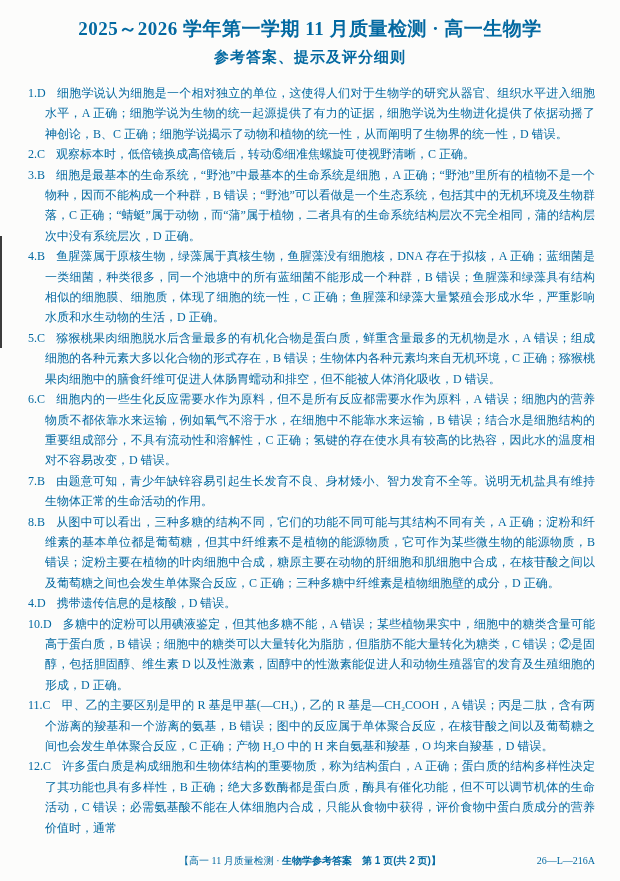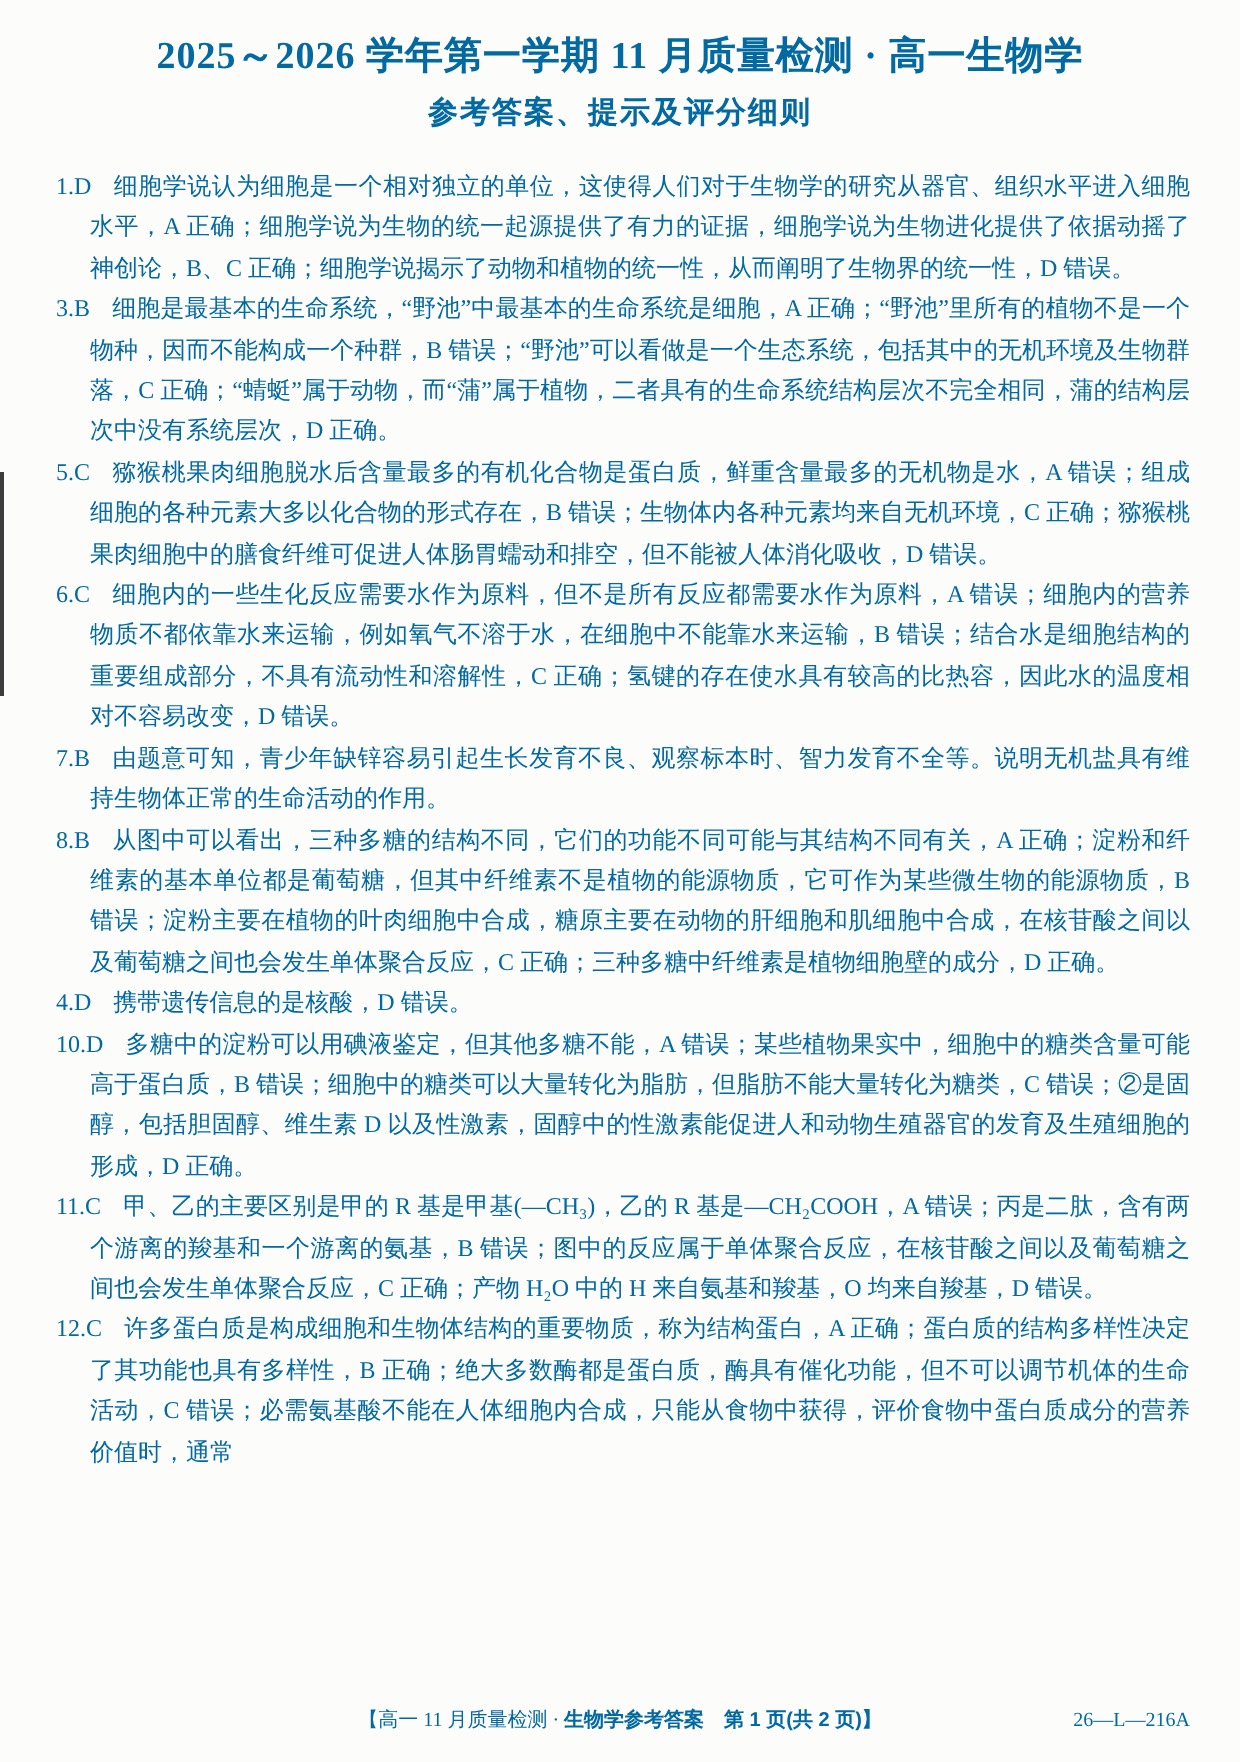--- a/index.html
+++ b/index.html
@@ -74,24 +74,26 @@
 <body>
 
 <div class="page">
   <div class="edge-artifact"></div>
 
   <h1 class="title">2025～2026 学年第一学期 11 月质量检测 · 高一生物学</h1>
   <h2 class="subtitle">参考答案、提示及评分细则</h2>
 
   <div class="content">
     <p class="item"><span class="label">1.D</span><span class="expl">细胞学说认为细胞是一个相对独立的单位，这使得人们对于生物学的研究从器官、组织水平进入细胞水平，A 正确；细胞学说为生物的统一起源提供了有力的证据，细胞学说为生物进化提供了依据动摇了神创论，B、C 正确；细胞学说揭示了动物和植物的统一性，从而阐明了生物界的统一性，D 错误。</span></p>
+    <p class="item"><span class="label">2.C</span><span class="expl">观察标本时，低倍镜换成高倍镜后，转动⑥细准焦螺旋可使视野清晰，C 正确。</span></p>
     <p class="item"><span class="label">3.B</span><span class="expl">细胞是最基本的生命系统，“野池”中最基本的生命系统是细胞，A 正确；“野池”里所有的植物不是一个物种，因而不能构成一个种群，B 错误；“野池”可以看做是一个生态系统，包括其中的无机环境及生物群落，C 正确；“蜻蜓”属于动物，而“蒲”属于植物，二者具有的生命系统结构层次不完全相同，蒲的结构层次中没有系统层次，D 正确。</span></p>
+    <p class="item"><span class="label">4.B</span><span class="expl">鱼腥藻属于原核生物，绿藻属于真核生物，鱼腥藻没有细胞核，DNA 存在于拟核，A 正确；蓝细菌是一类细菌，种类很多，同一个池塘中的所有蓝细菌不能形成一个种群，B 错误；鱼腥藻和绿藻具有结构相似的细胞膜、细胞质，体现了细胞的统一性，C 正确；鱼腥藻和绿藻大量繁殖会形成水华，严重影响水质和水生动物的生活，D 正确。</span></p>
     <p class="item"><span class="label">5.C</span><span class="expl">猕猴桃果肉细胞脱水后含量最多的有机化合物是蛋白质，鲜重含量最多的无机物是水，A 错误；组成细胞的各种元素大多以化合物的形式存在，B 错误；生物体内各种元素均来自无机环境，C 正确；猕猴桃果肉细胞中的膳食纤维可促进人体肠胃蠕动和排空，但不能被人体消化吸收，D 错误。</span></p>
     <p class="item"><span class="label">6.C</span><span class="expl">细胞内的一些生化反应需要水作为原料，但不是所有反应都需要水作为原料，A 错误；细胞内的营养物质不都依靠水来运输，例如氧气不溶于水，在细胞中不能靠水来运输，B 错误；结合水是细胞结构的重要组成部分，不具有流动性和溶解性，C 正确；氢键的存在使水具有较高的比热容，因此水的温度相对不容易改变，D 错误。</span></p>
-    <p class="item"><span class="label">7.B</span><span class="expl">由题意可知，青少年缺锌容易引起生长发育不良、观察标本时、智力发育不全等。说明无机盐具有维持生物体正常的生命活动的作用。</span></p>
+    <p class="item"><span class="label">7.B</span><span class="expl">由题意可知，青少年缺锌容易引起生长发育不良、身材矮小、智力发育不全等。说明无机盐具有维持生物体正常的生命活动的作用。</span></p>
     <p class="item"><span class="label">8.B</span><span class="expl">从图中可以看出，三种多糖的结构不同，它们的功能不同可能与其结构不同有关，A 正确；淀粉和纤维素的基本单位都是葡萄糖，但其中纤维素不是植物的能源物质，它可作为某些微生物的能源物质，B 错误；淀粉主要在植物的叶肉细胞中合成，糖原主要在动物的肝细胞和肌细胞中合成，在核苷酸之间以及葡萄糖之间也会发生单体聚合反应，C 正确；三种多糖中纤维素是植物细胞壁的成分，D 正确。</span></p>
     <p class="item"><span class="label">4.D</span><span class="expl">携带遗传信息的是核酸，D 错误。</span></p>
     <p class="item"><span class="label">10.D</span><span class="expl">多糖中的淀粉可以用碘液鉴定，但其他多糖不能，A 错误；某些植物果实中，细胞中的糖类含量可能高于蛋白质，B 错误；细胞中的糖类可以大量转化为脂肪，但脂肪不能大量转化为糖类，C 错误；②是固醇，包括胆固醇、维生素 D 以及性激素，固醇中的性激素能促进人和动物生殖器官的发育及生殖细胞的形成，D 正确。</span></p>
     <p class="item"><span class="label">11.C</span><span class="expl">甲、乙的主要区别是甲的 R 基是甲基(—CH₃)，乙的 R 基是—CH₂COOH，A 错误；丙是二肽，含有两个游离的羧基和一个游离的氨基，B 错误；图中的反应属于单体聚合反应，在核苷酸之间以及葡萄糖之间也会发生单体聚合反应，C 正确；产物 H₂O 中的 H 来自氨基和羧基，O 均来自羧基，D 错误。</span></p>
     <p class="item"><span class="label">12.C</span><span class="expl">许多蛋白质是构成细胞和生物体结构的重要物质，称为结构蛋白，A 正确；蛋白质的结构多样性决定了其功能也具有多样性，B 正确；绝大多数酶都是蛋白质，酶具有催化功能，但不可以调节机体的生命活动，C 错误；必需氨基酸不能在人体细胞内合成，只能从食物中获得，评价食物中蛋白质成分的营养价值时，通常</span></p>
   </div>
 
   <div class="footer">
     <div class="footer-center">
       <span>【高一 11 月质量检测 · </span><span class="fbold">生物学参考答案</span><span class="fbold">　第 1 页(共 2 页)】</span>

